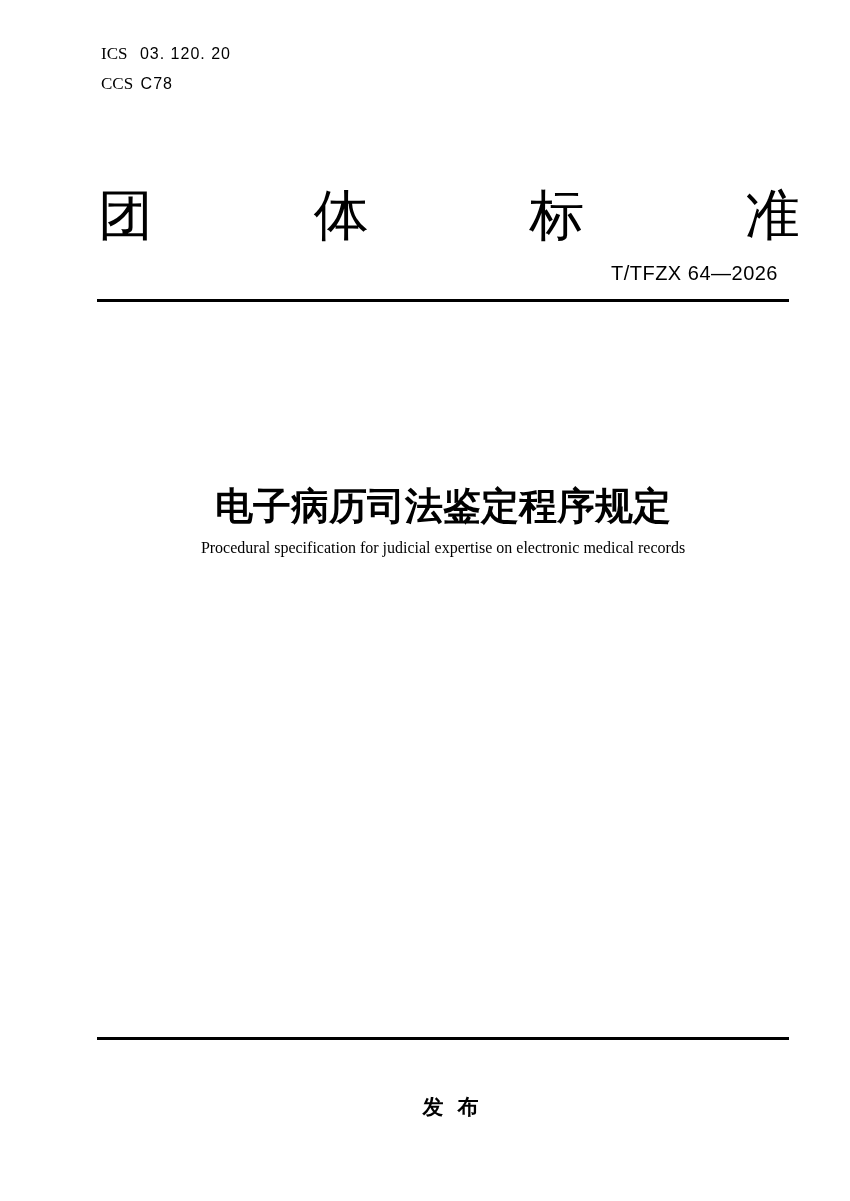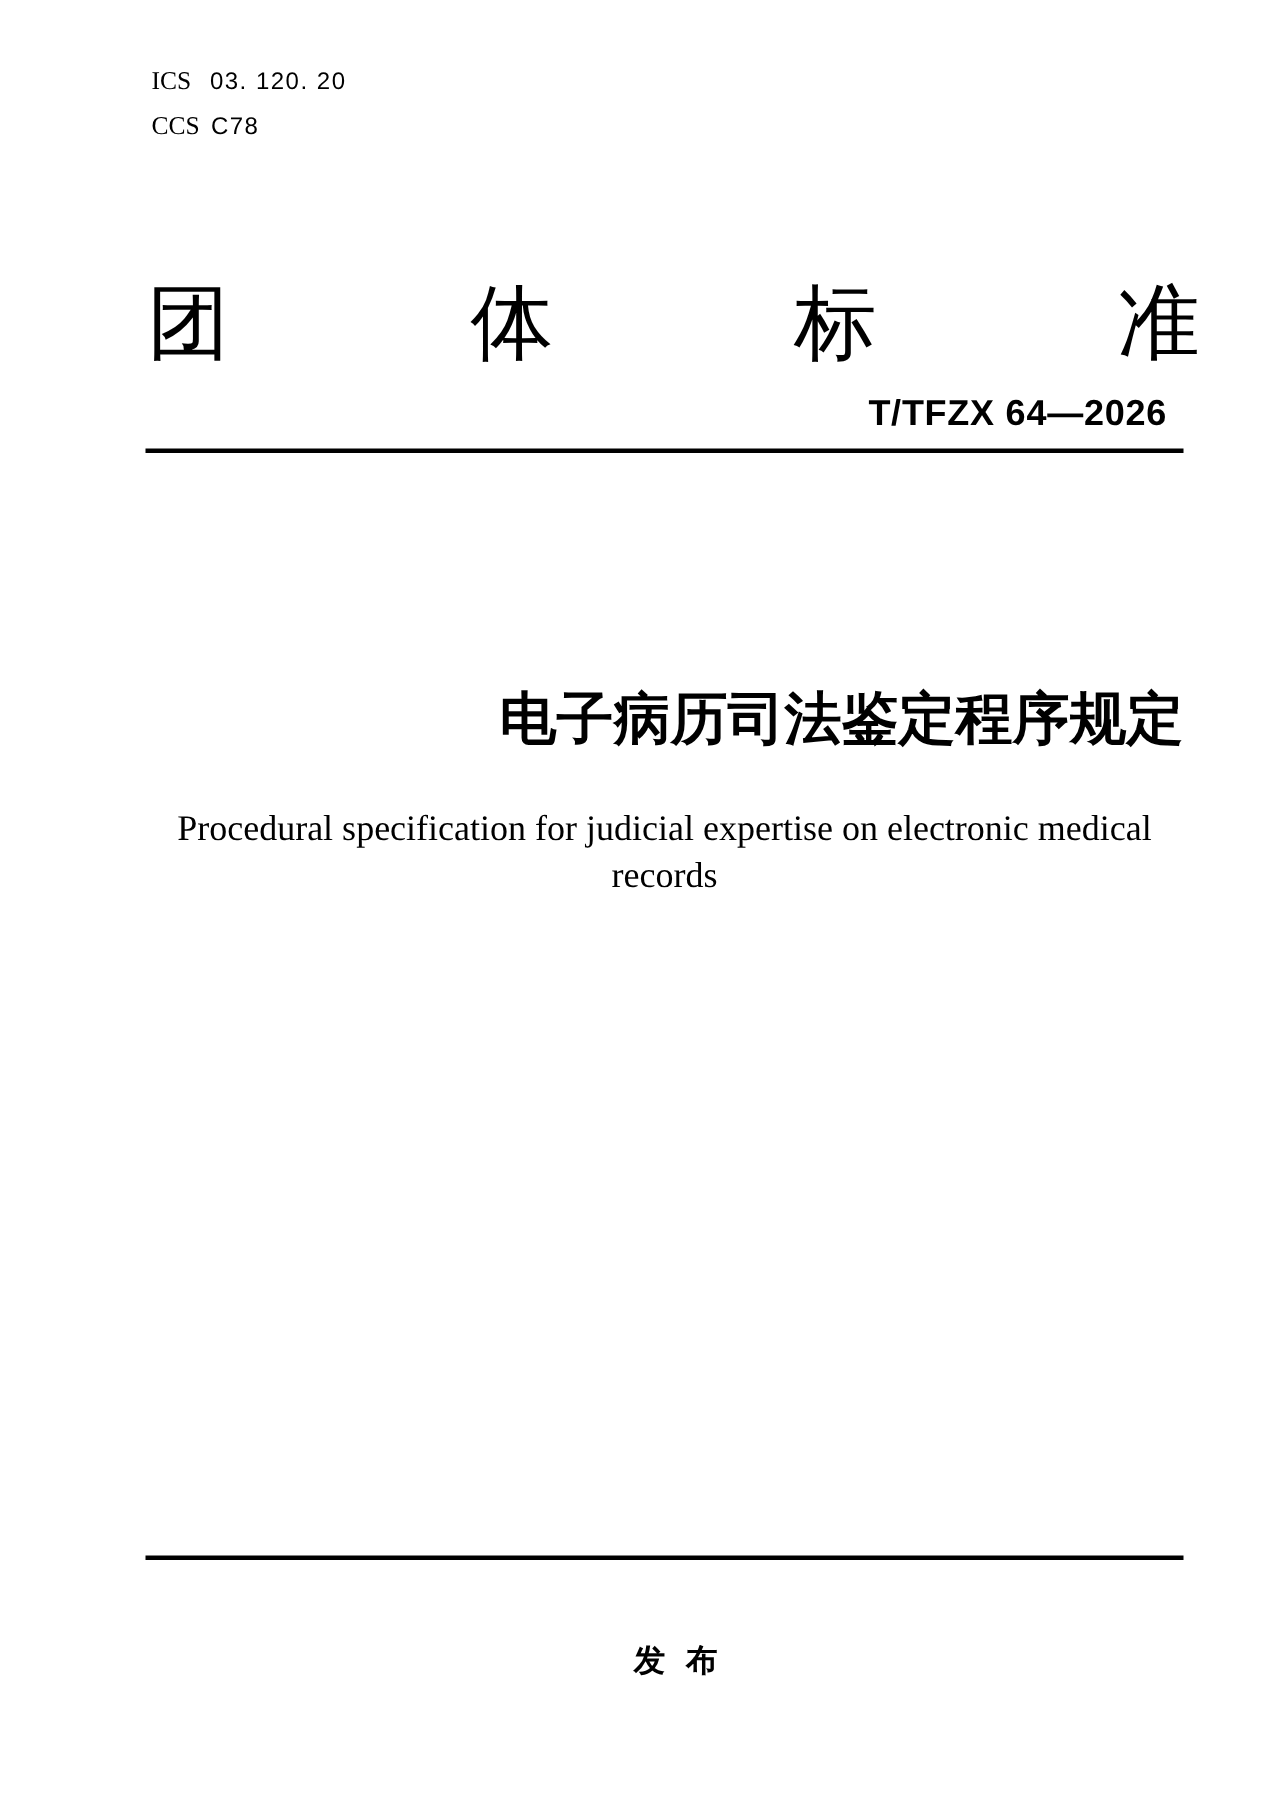--- a/index.html
+++ b/index.html
@@ -60,57 +60,57 @@
     font-size: 55px;
     font-weight: 500;
     line-height: 1;
   }
 
   
   .std-number {
     position: absolute;
     right: 72px;
     top: 262px;
-    font-size: 24px;
-    font-weight: 700;
+    font-size: 20px;
+    font-weight: 400;
     letter-spacing: 0.5px;
     white-space: nowrap;
   }
 
   .rule {
     position: absolute;
     left: 97px;
     width: 692px;
     height: 3px;
     background: #000000;
   }
   .rule-top { top: 299px; }
   .rule-bottom { top: 1037px; }
 
   
   .title-zh {
     position: absolute;
     left: 97px;
     width: 692px;
-    top: 458px;
+    top: 484px;
     margin: 0;
-    text-align: right;
+    text-align: center;
     font-size: 38px;
     font-weight: 700;
     line-height: 1.2;
     white-space: nowrap;
   }
   .title-en {
     position: absolute;
     left: 97px;
     width: 692px;
     top: 538px;
     text-align: center;
     font-family: "Liberation Serif", "DejaVu Serif", serif;
-    font-size: 24px;
+    font-size: 16px;
     line-height: 1.3;
   }
 
   
   .date-line {
     position: absolute;
     top: 1010px;
     font-size: 20px;
     white-space: nowrap;
   }

